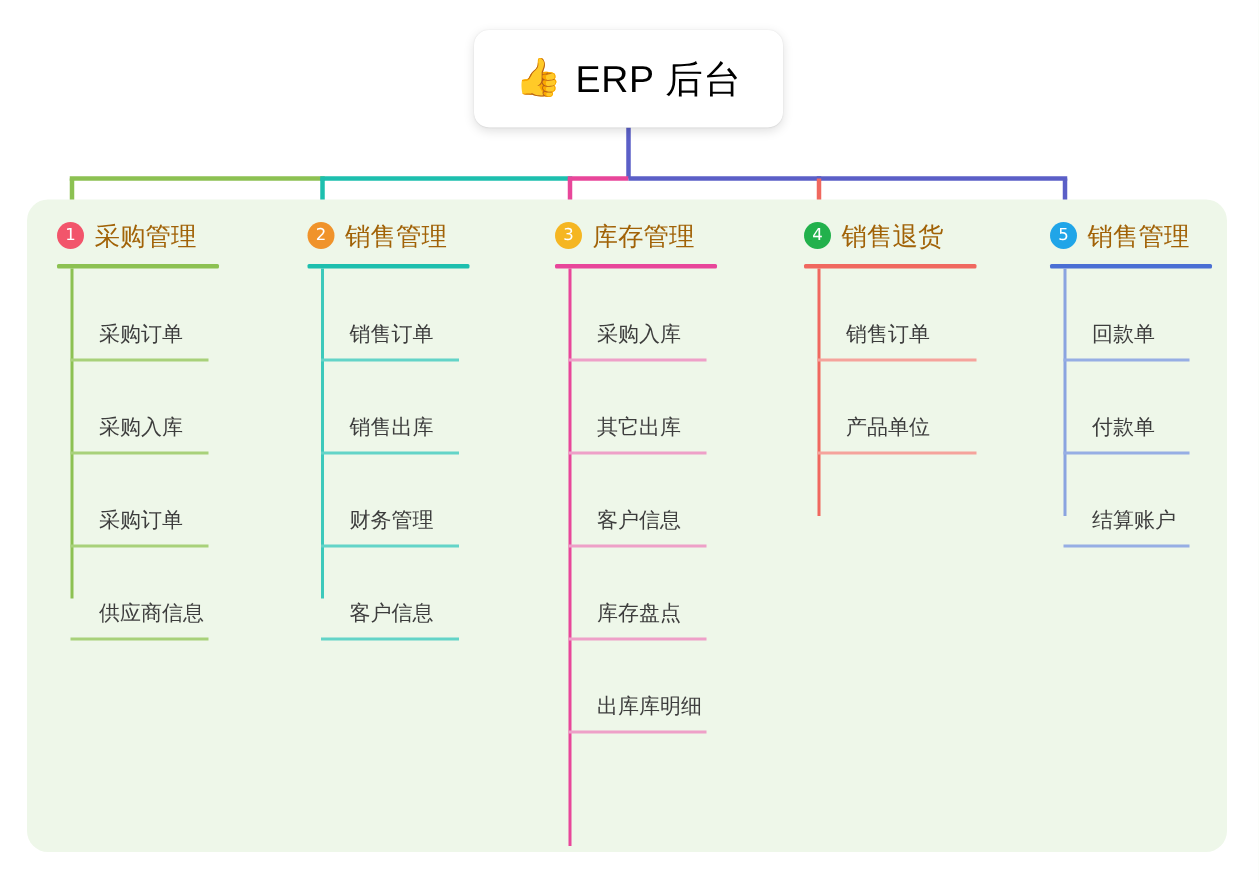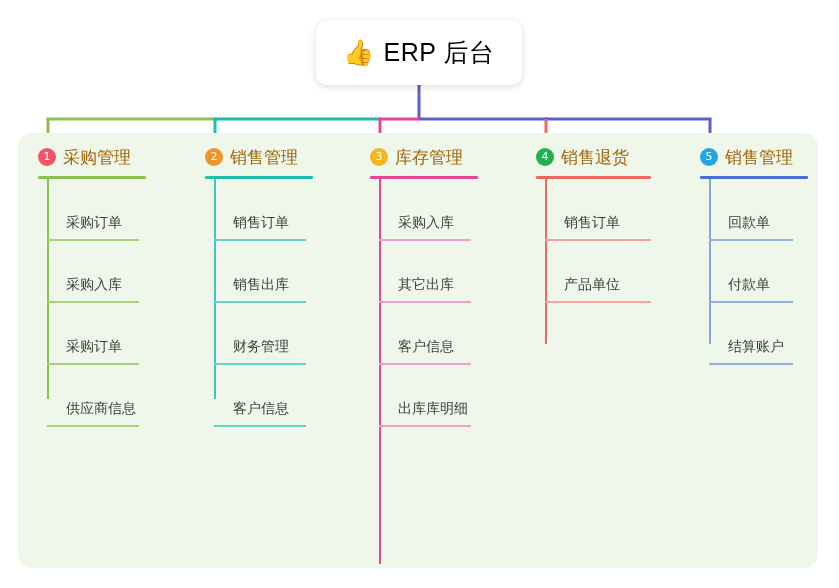--- a/index.html
+++ b/index.html
@@ -219,20 +219,24 @@
         </div>
         <div class="item">
           <span class="item-label">其它出库</span>
           <div class="item-rule" style="background: rgb(238, 160, 200); width: 92px;"></div>
         </div>
         <div class="item">
           <span class="item-label">客户信息</span>
           <div class="item-rule" style="background: rgb(238, 160, 200); width: 92px;"></div>
         </div>
         <div class="item">
+          <span class="item-label">库存盘点</span>
+          <div class="item-rule" style="background: rgb(238, 160, 200); width: 92px;"></div>
+        </div>
+        <div class="item">
           <span class="item-label">出库库明细</span>
           <div class="item-rule" style="background: rgb(238, 160, 200); width: 92px;"></div>
         </div>
       </div>
     </div>
     <div class="column" style="left: 536px; width: 160px;">
       <div class="col-head">
         <span class="badge" style="background: rgb(34, 177, 76);">4</span>
         <span class="col-title">销售退货</span>
       </div>

